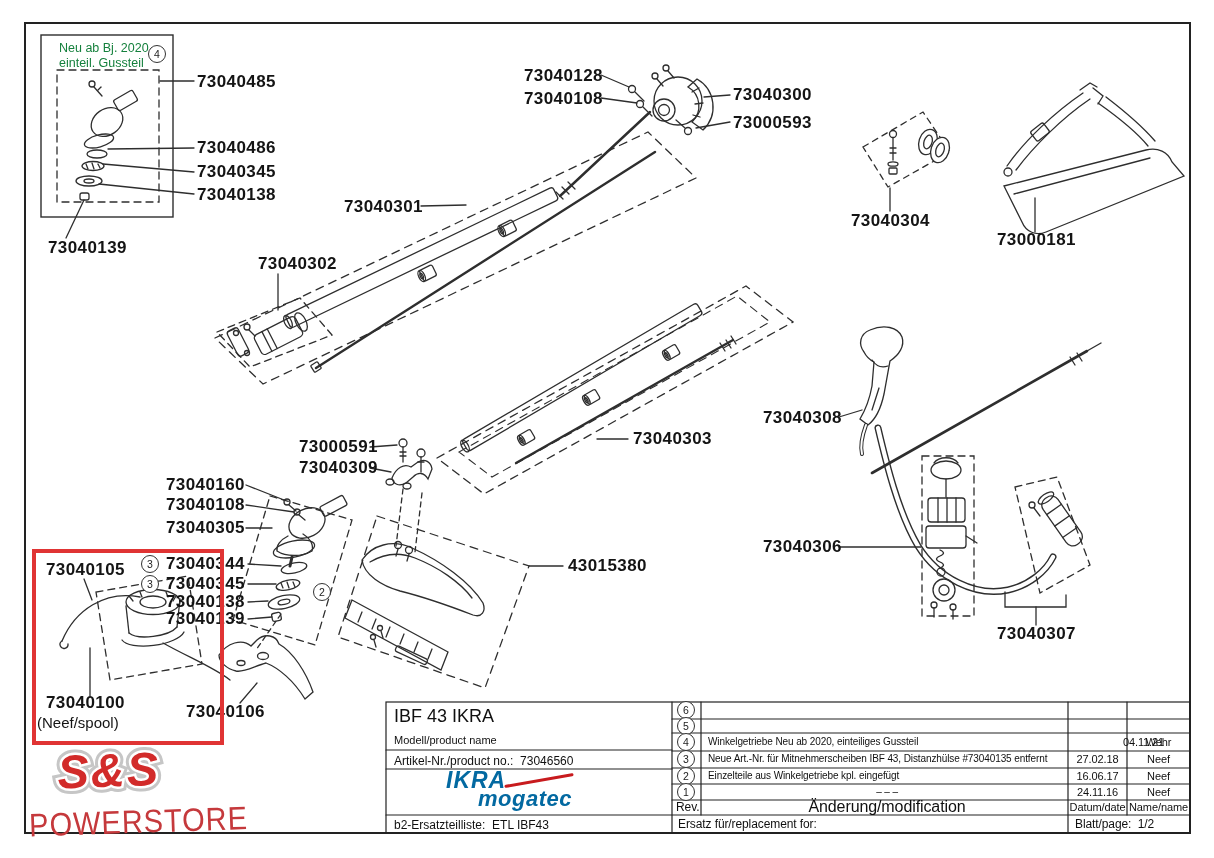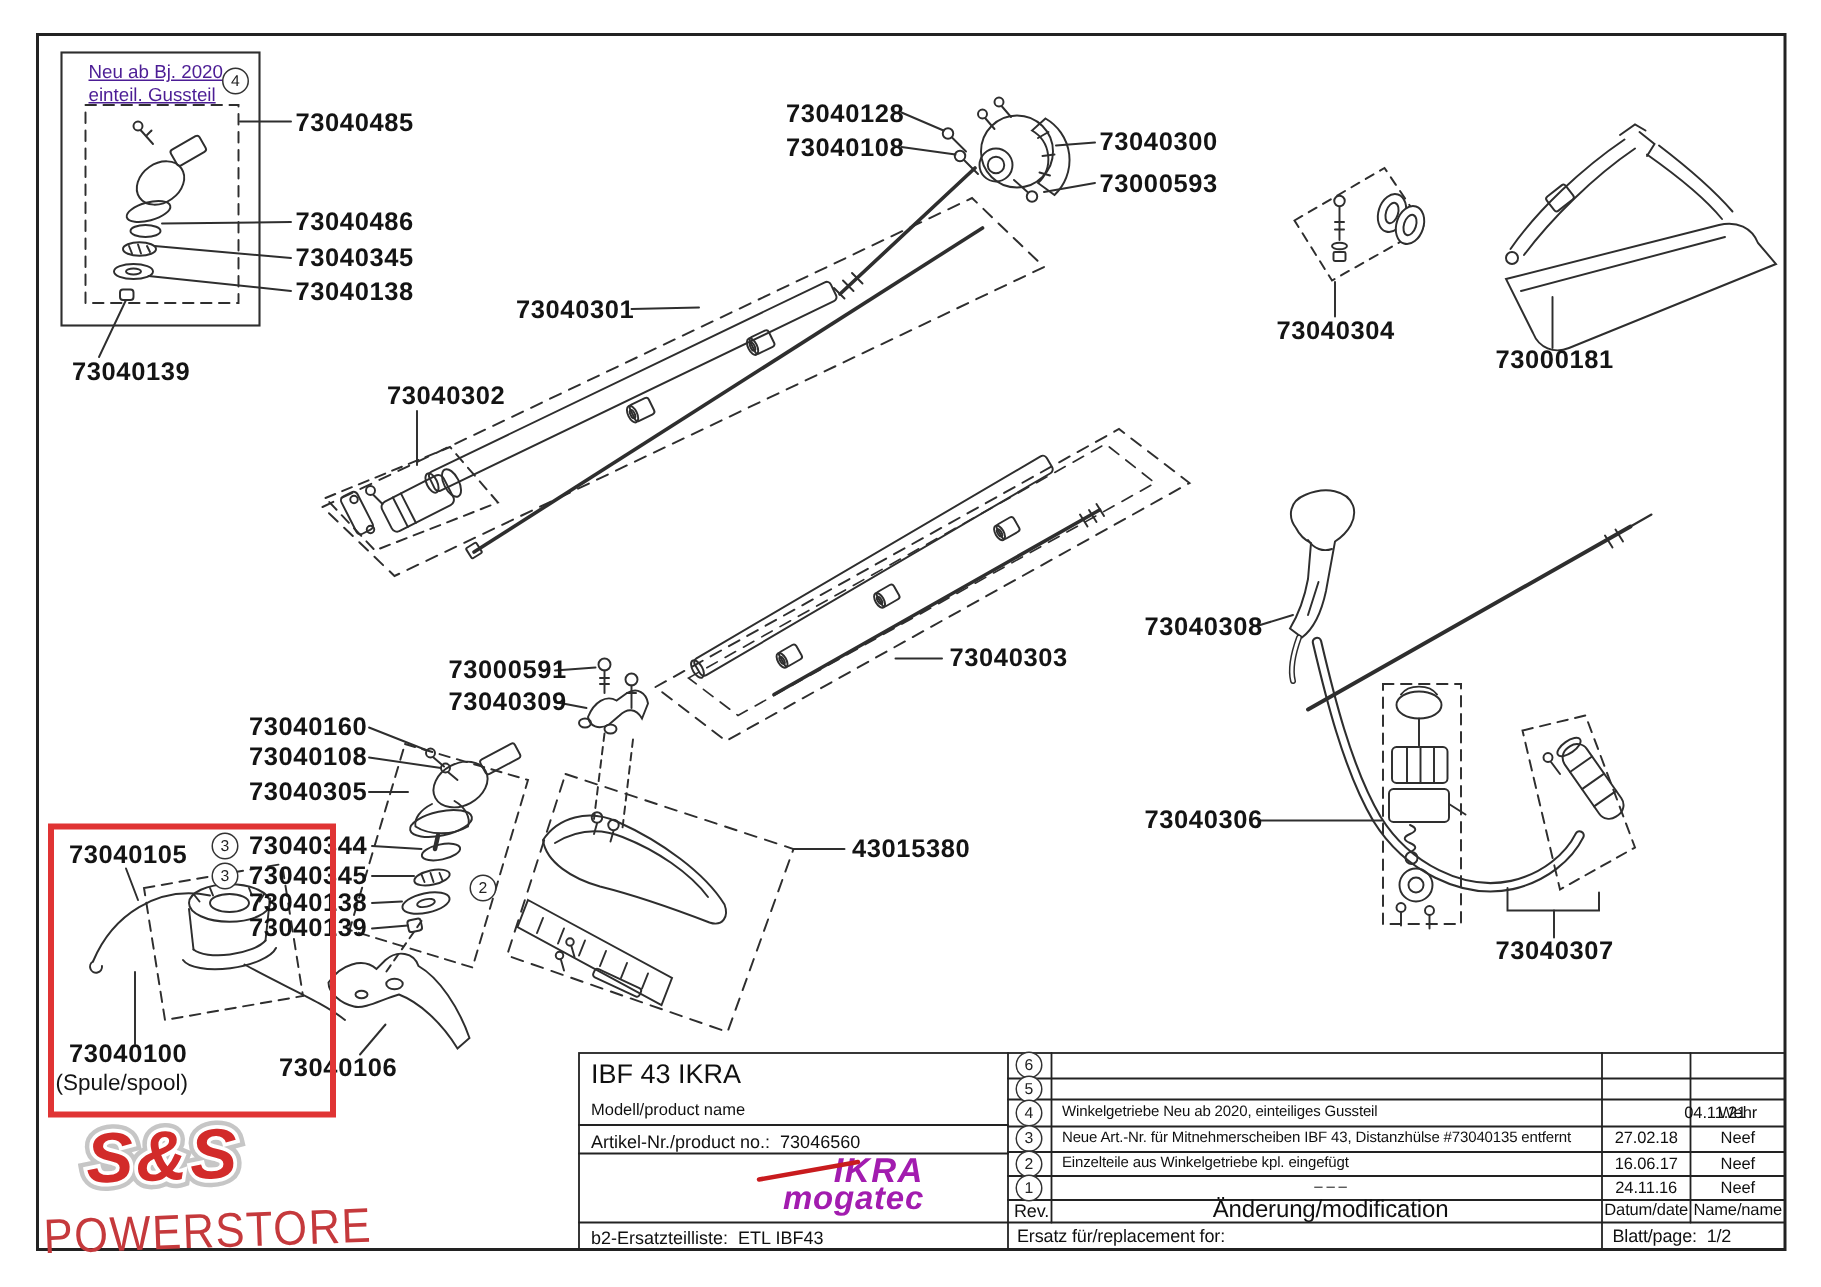--- a/index.html
+++ b/index.html
@@ -3,35 +3,35 @@
 <meta charset="utf-8">
 <style>
   html,body{margin:0;padding:0;background:#fff;}
   .page{position:relative;width:1214px;height:858px;background:#fff;overflow:hidden;
         font-family:"Liberation Sans",sans-serif;color:#1c1c1c;}
   svg{position:absolute;left:0;top:0;}
   
   .pl{position:absolute;font-weight:700;font-size:17px;letter-spacing:.4px;color:#141414;
       transform:translateY(-50%);white-space:nowrap;}
   .sub{position:absolute;font-weight:400;font-size:15px;color:#141414;transform:translateY(-50%);white-space:nowrap;}
-  .boxnote{position:absolute;font-size:12.5px;color:#4c1d95;white-space:nowrap;text-decoration:underline;}
+  .boxnote{position:absolute;font-size:12.5px;color:#15803d;white-space:nowrap;}
   .badge{position:absolute;width:16px;height:16px;border:1.2px solid #333;border-radius:50%;
          font-size:10.5px;line-height:16px;text-align:center;background:#fff;color:#222;
          transform:translate(-50%,-50%);}
   
   .hlbox{position:absolute;left:32px;top:549px;width:184px;height:188px;border:4px solid #e03434;}
   
   .tb{position:absolute;white-space:nowrap;color:#101010;}
   .tb-product{left:394px;top:706px;font-size:18px;text-align:center;}
   .tb-label{font-size:11px;}
   .tb-med{font-size:12px;}
   .rowtxt{position:absolute;height:16px;line-height:16px;font-size:10px;letter-spacing:-.1px;white-space:nowrap;color:#101010;}
   .cell-c{text-align:center;}
   
-  .brand{position:absolute;left:446px;top:770px;width:170px;color:#a21caf;font-style:italic;font-weight:800;text-align:right;}
+  .brand{position:absolute;left:446px;top:770px;width:170px;color:#0369a1;font-style:italic;font-weight:800;}
   .brand .l1{display:block;font-size:23px;letter-spacing:1px;line-height:20px;}
   .brand .l2{display:block;font-size:22px;letter-spacing:.5px;line-height:18px;margin-left:32px;}
   .brand .swoosh{position:absolute;left:58px;top:9px;width:70px;height:3px;background:#c81b1e;
                  transform:rotate(-10deg);border-radius:2px;}
   
   .sslogo{position:absolute;left:28px;top:742px;width:200px;transform:rotate(-2deg);}
   .ssbox{position:relative;height:60px;margin-left:30px;width:130px;}
   .ss{position:absolute;left:0;top:0;font-style:italic;font-weight:800;font-size:47px;line-height:56px;letter-spacing:2px;}
   .ss-o1{-webkit-text-stroke:11px #c6c6c6;color:#c6c6c6;}
   .ss-o2{-webkit-text-stroke:5px #ffffff;color:#fff;}
@@ -406,21 +406,21 @@
 <span class="badge" style="left:150px;top:564px;">3</span>
 <div class="pl" style="left:166px;top:564px;">73040344</div>
 <span class="badge" style="left:150px;top:584px;">3</span>
 <div class="pl" style="left:166px;top:584px;">73040345</div>
 <div class="pl" style="left:166px;top:602px;">73040138</div>
 <div class="pl" style="left:166px;top:619px;">73040139</div>
 <span class="badge" style="left:322px;top:592px;">2</span>
 
 <div class="pl" style="left:46px;top:570px;">73040105</div>
 <div class="pl" style="left:46px;top:703px;">73040100</div>
-<div class="sub" style="left:37px;top:722px;">(Spule/spool)</div>
+<div class="sub" style="left:37px;top:722px;">(Neef/spool)</div>
 <div class="pl" style="left:186px;top:712px;">73040106</div>
 <div class="pl" style="left:568px;top:566px;">43015380</div>
 <div class="pl" style="left:763px;top:418px;">73040308</div>
 <div class="pl" style="left:763px;top:547px;">73040306</div>
 <div class="pl" style="left:997px;top:634px;">73040307</div>
 
 <div class="hlbox"></div>
 
 <div class="tb tb-product">IBF 43 IKRA</div>
 <div class="tb tb-label" style="left:394px;top:734px;">Modell/product name</div>

